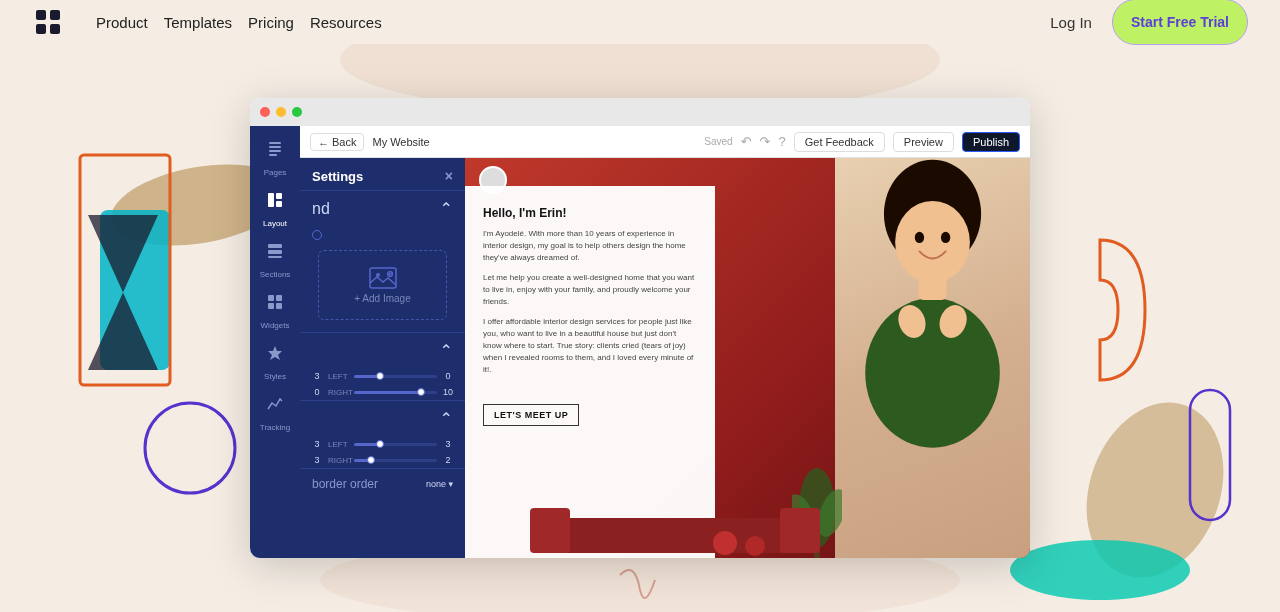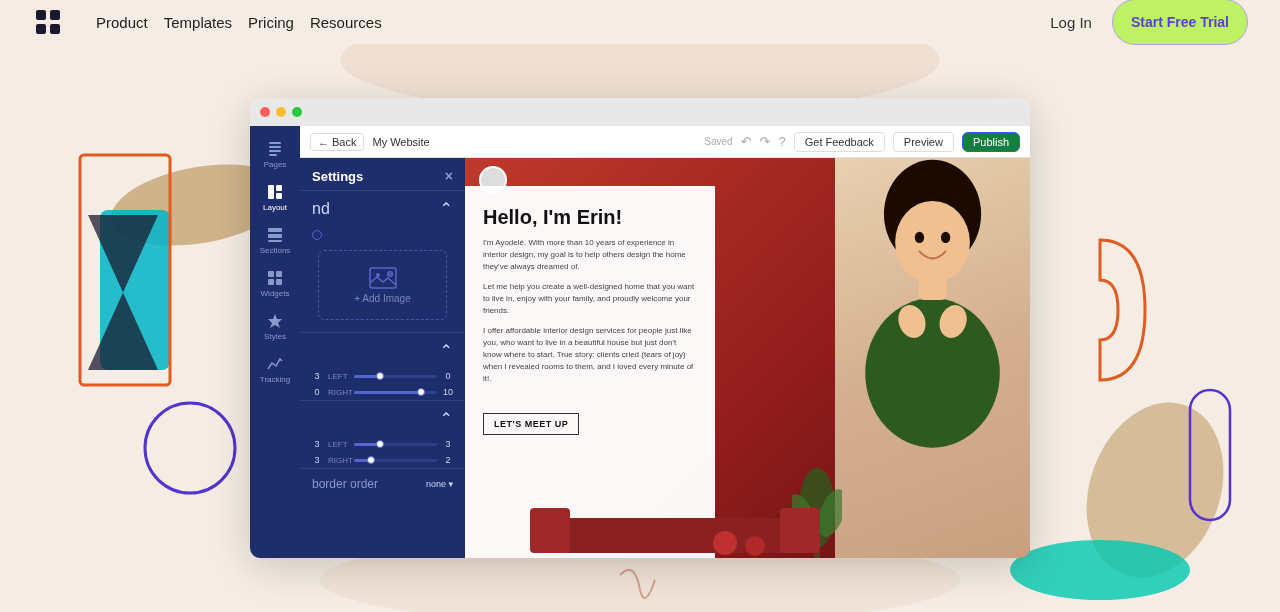--- a/index.html
+++ b/index.html
@@ -73,21 +73,21 @@
 
     
     .editor-sidebar {
       width: 50px; background: #1e2d6b;
       display: flex; flex-direction: column; align-items: center;
       padding-top: 8px; gap: 2px; flex-shrink: 0;
     }
     .sidebar-icon {
       display: flex; flex-direction: column; align-items: center;
       padding: 6px 4px; cursor: pointer; border-radius: 6px;
-      color: #8899cc; font-size: 9px; gap: 2px; width: 44px;
+      color: #8899cc; font-size: 9px; gap: 10px; width: 44px;
     }
     .sidebar-icon.active { color: #fff; }
     .sidebar-icon svg { width: 18px; height: 18px; }
     .sidebar-icon span { font-size: 8px; }
 
     
     .settings-panel {
       width: 165px; background: #1e2d6b;
       display: flex; flex-direction: column;
       flex-shrink: 0; font-size: 11px; color: #ccd6f6;
@@ -145,21 +145,21 @@
       border: 1px solid #ddd; border-radius: 4px; padding: 2px 7px;
     }
     .toolbar-site { font-size: 11px; color: #333; font-weight: 500; }
     .toolbar-spacer { flex: 1; }
     .toolbar-saved { font-size: 10px; color: #aaa; }
     .toolbar-btn {
       font-size: 11px; padding: 3px 10px; border-radius: 4px;
       cursor: pointer; border: 1px solid #ddd; background: #fff; color: #333;
     }
     .toolbar-btn.preview { }
-    .toolbar-btn.publish { background: #15803d; color: #fff; border-color: #2e5bff; border-radius: 6px; }
+    .toolbar-btn.publish { background: #0f172a; color: #fff; border-color: #2e5bff; }
     .toolbar-icon { color: #aaa; font-size: 13px; cursor: pointer; }
 
     
     .website-content {
       flex: 1; position: relative; overflow: hidden;
     }
 
     
     .hero-bg {
       position: absolute; inset: 0;
@@ -168,21 +168,21 @@
 
     
     .hero-box {
       position: absolute;
       left: 0; top: 28px; bottom: 0;
       width: 250px;
       background: rgba(255,255,255,0.97);
       padding: 20px 18px;
       display: flex; flex-direction: column; gap: 8px;
     }
-    .hero-title { font-size: 20px; font-weight: 700; color: #111; }
+    .hero-title { font-size: 12px; font-weight: 700; color: #111; }
     .hero-text { font-size: 8px; color: #444; line-height: 1.5; }
     .hero-btn {
       display: inline-block; border: 1.5px solid #333; padding: 5px 10px;
       font-size: 9px; font-weight: 600; color: #111; letter-spacing: 0.5px;
       cursor: pointer; width: fit-content; margin-top: 20px;
     }
 
     
     .circle-avatar {
       position: absolute; left: 12px; top: 6px;

